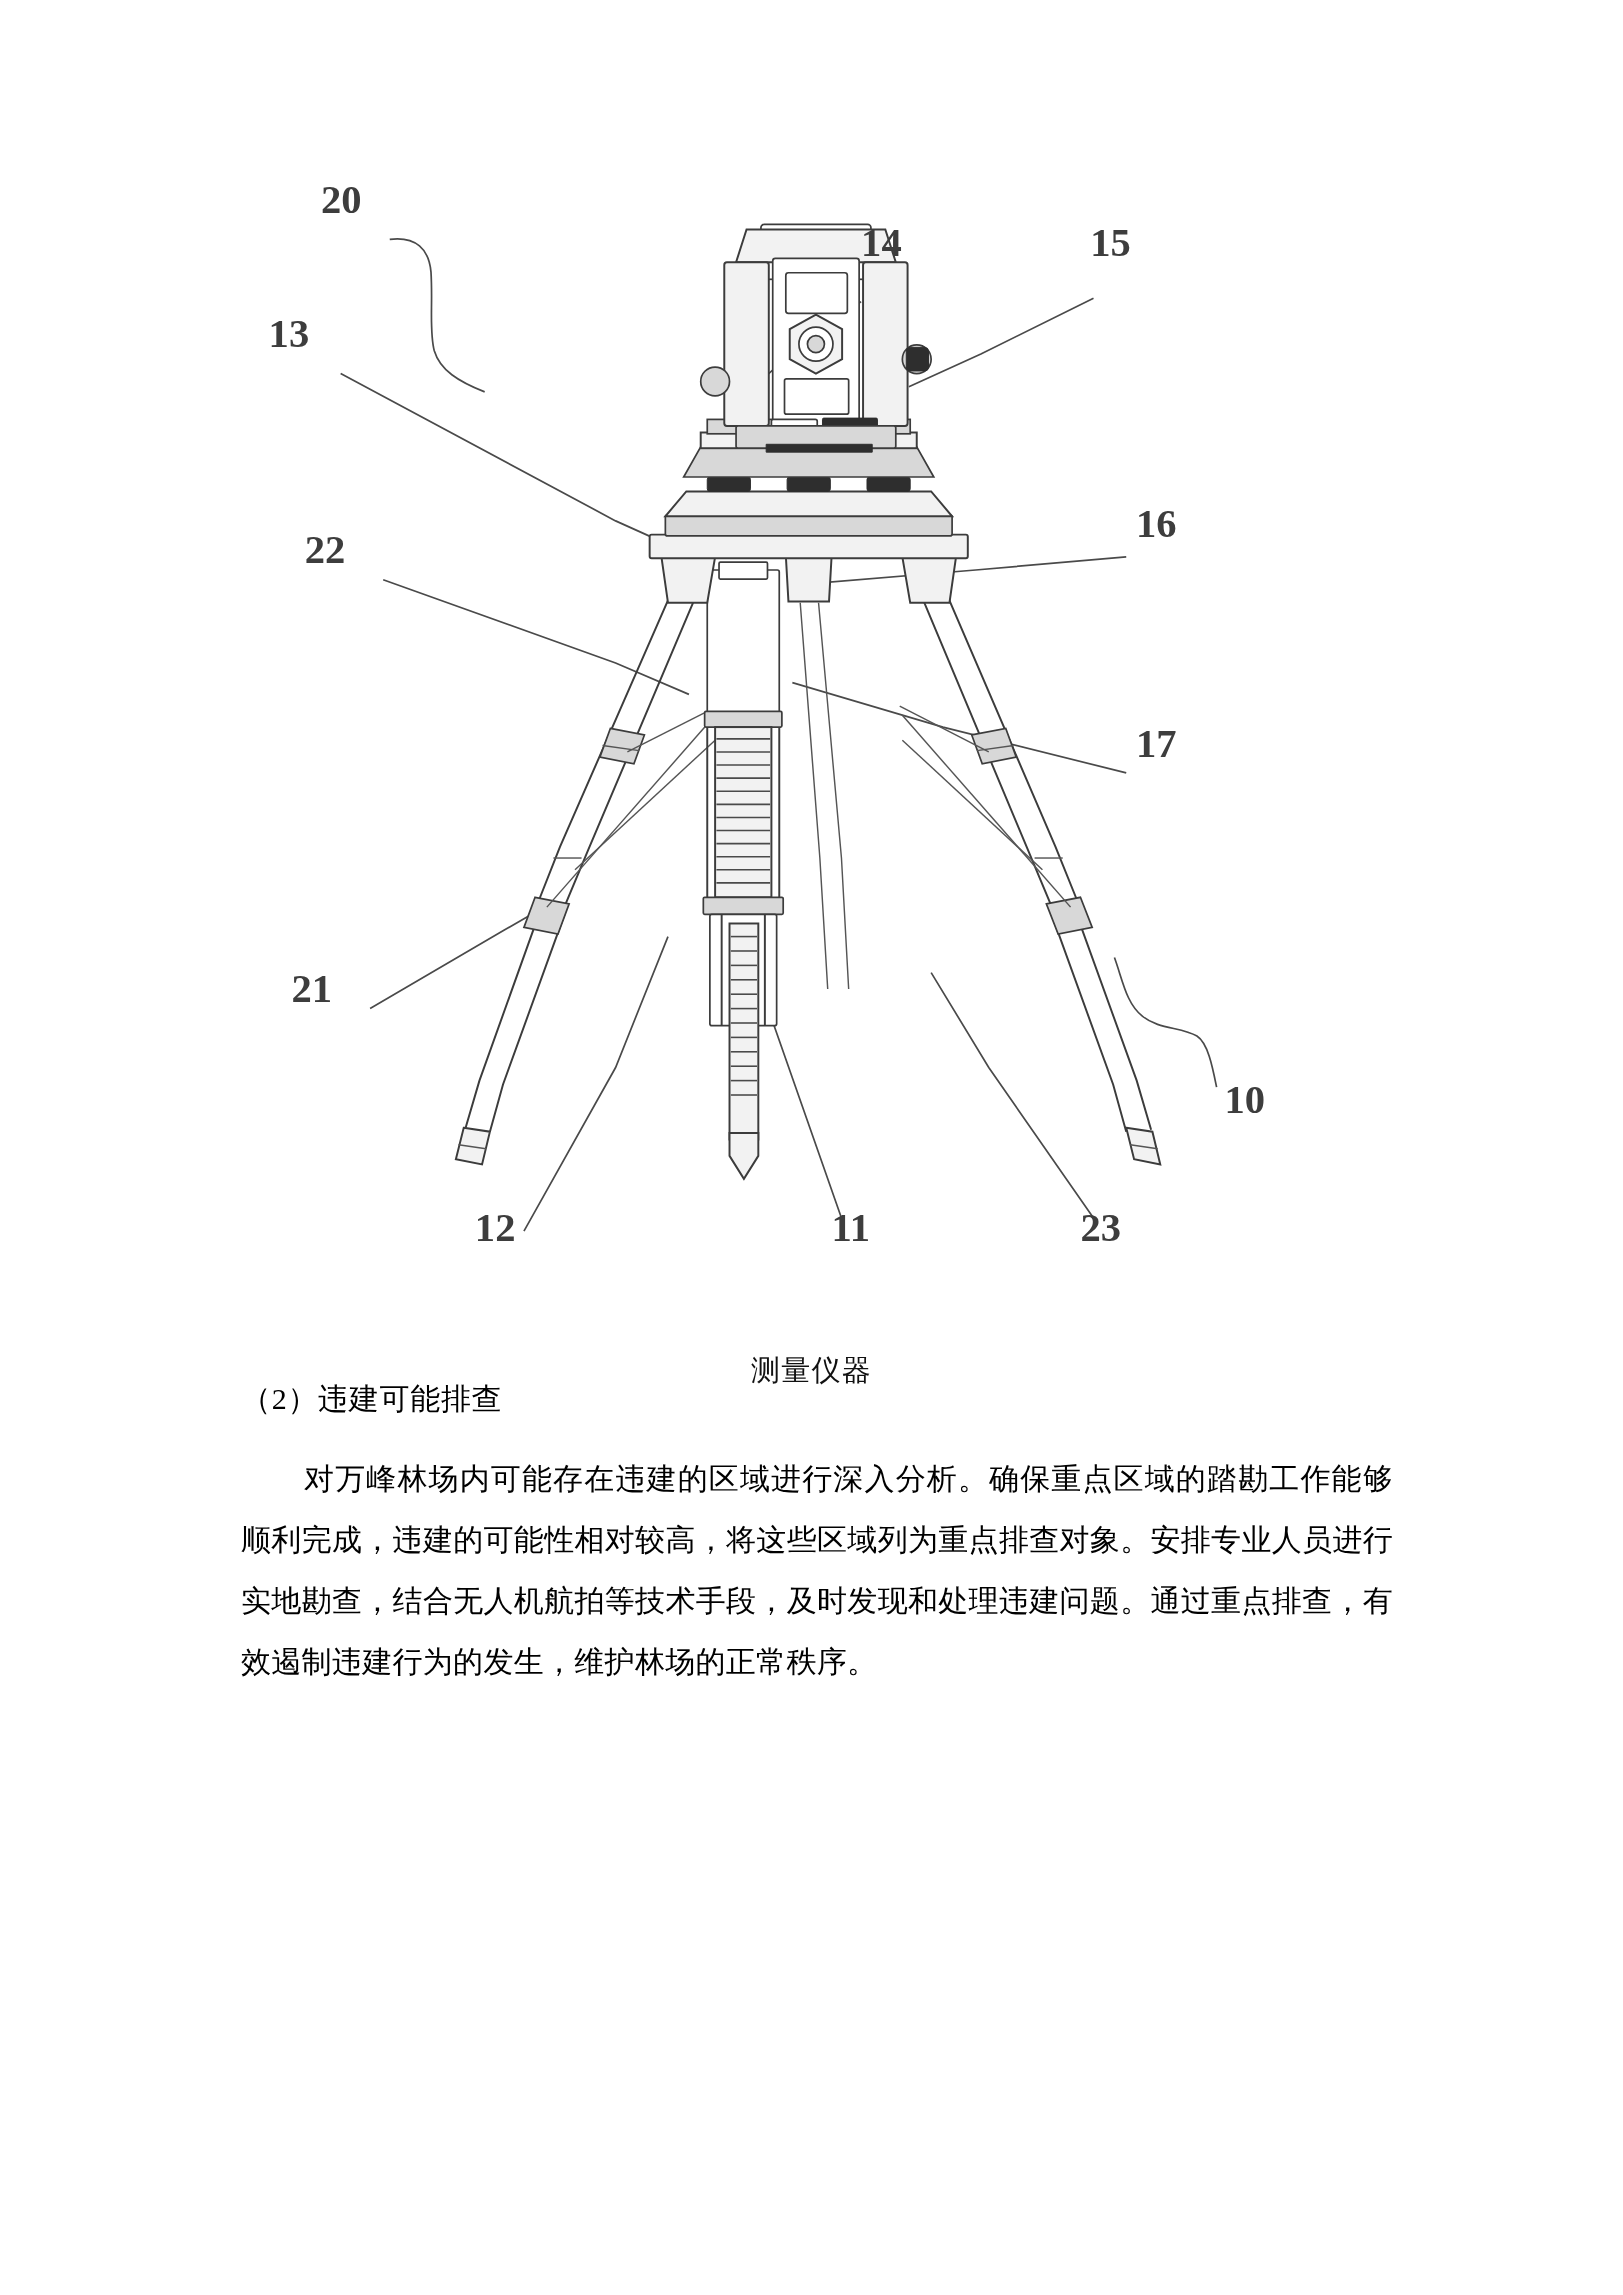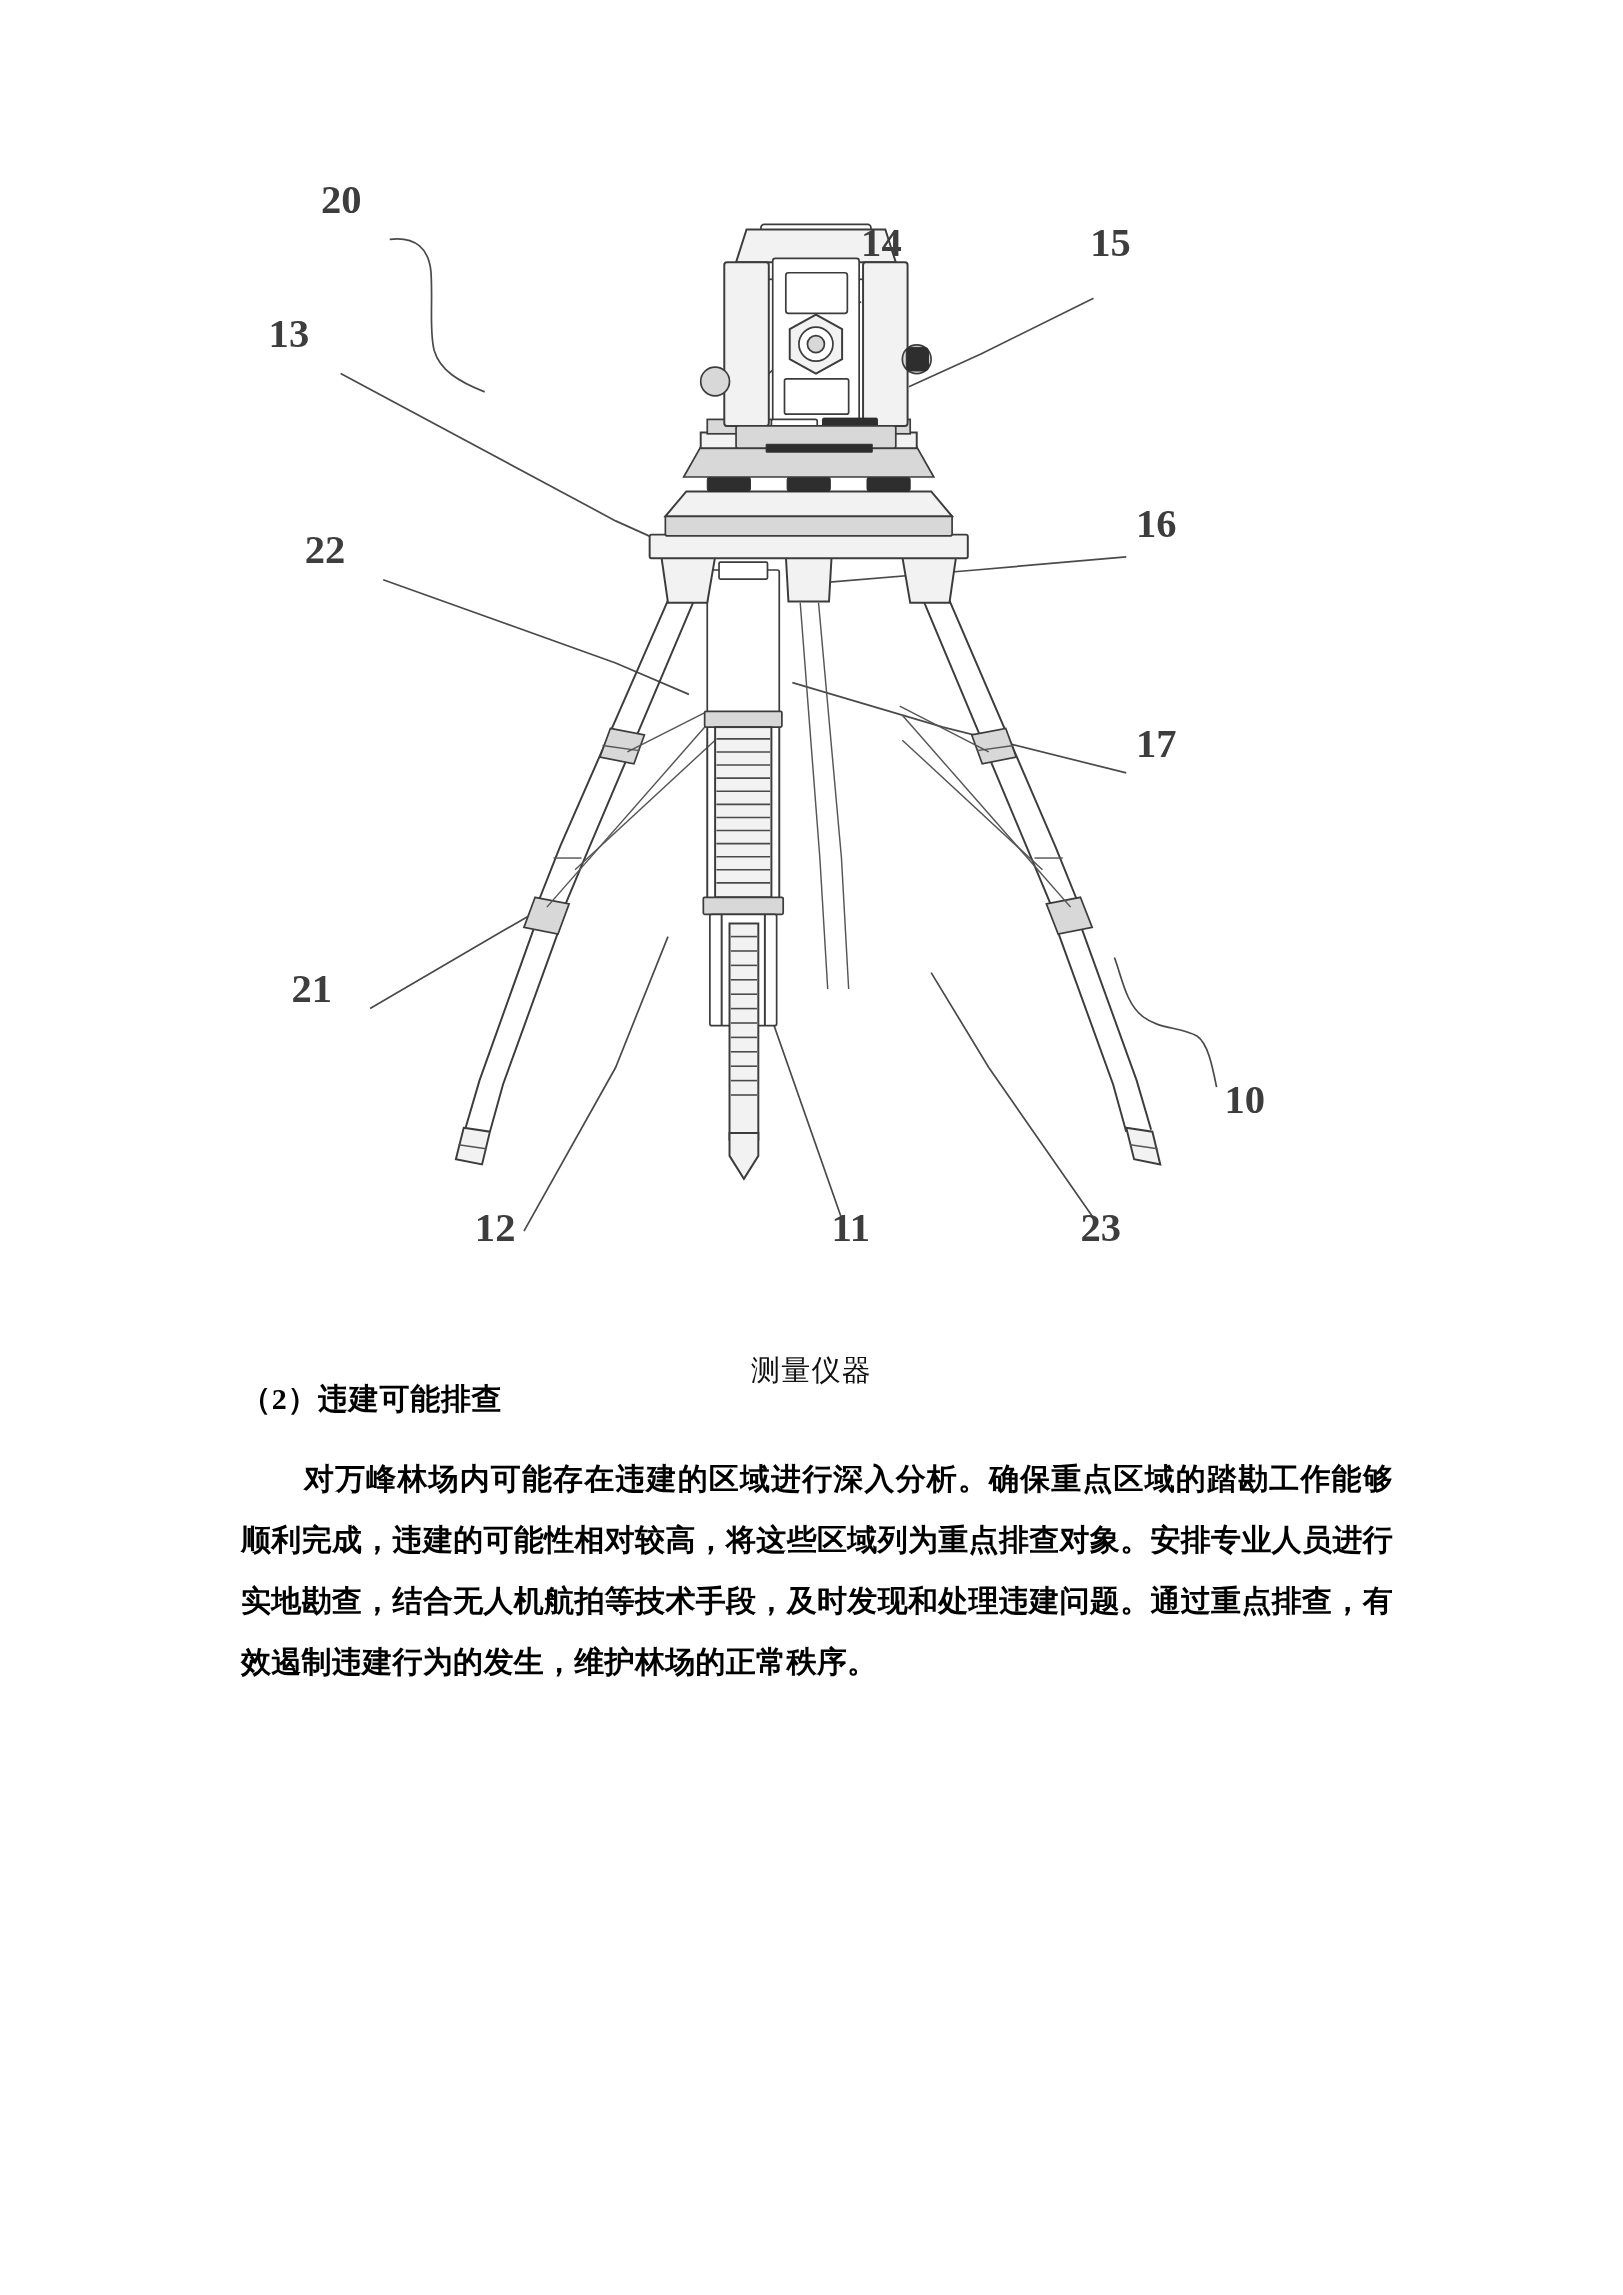--- a/index.html
+++ b/index.html
@@ -57,21 +57,20 @@
     letter-spacing: 1.3px;
     color: #111;
   }
 
   
   .body-text {
     position: absolute;
     left: 241px;
     top: 1371px;
     width: 1152px;
-    font-weight: bold;
   }
 
   .heading {
     font-size: 30px;
     line-height: 56px;
     letter-spacing: 0.7px;
     margin: 0 0 3.9px 0;
     color: #000;
     white-space: pre;
   }

